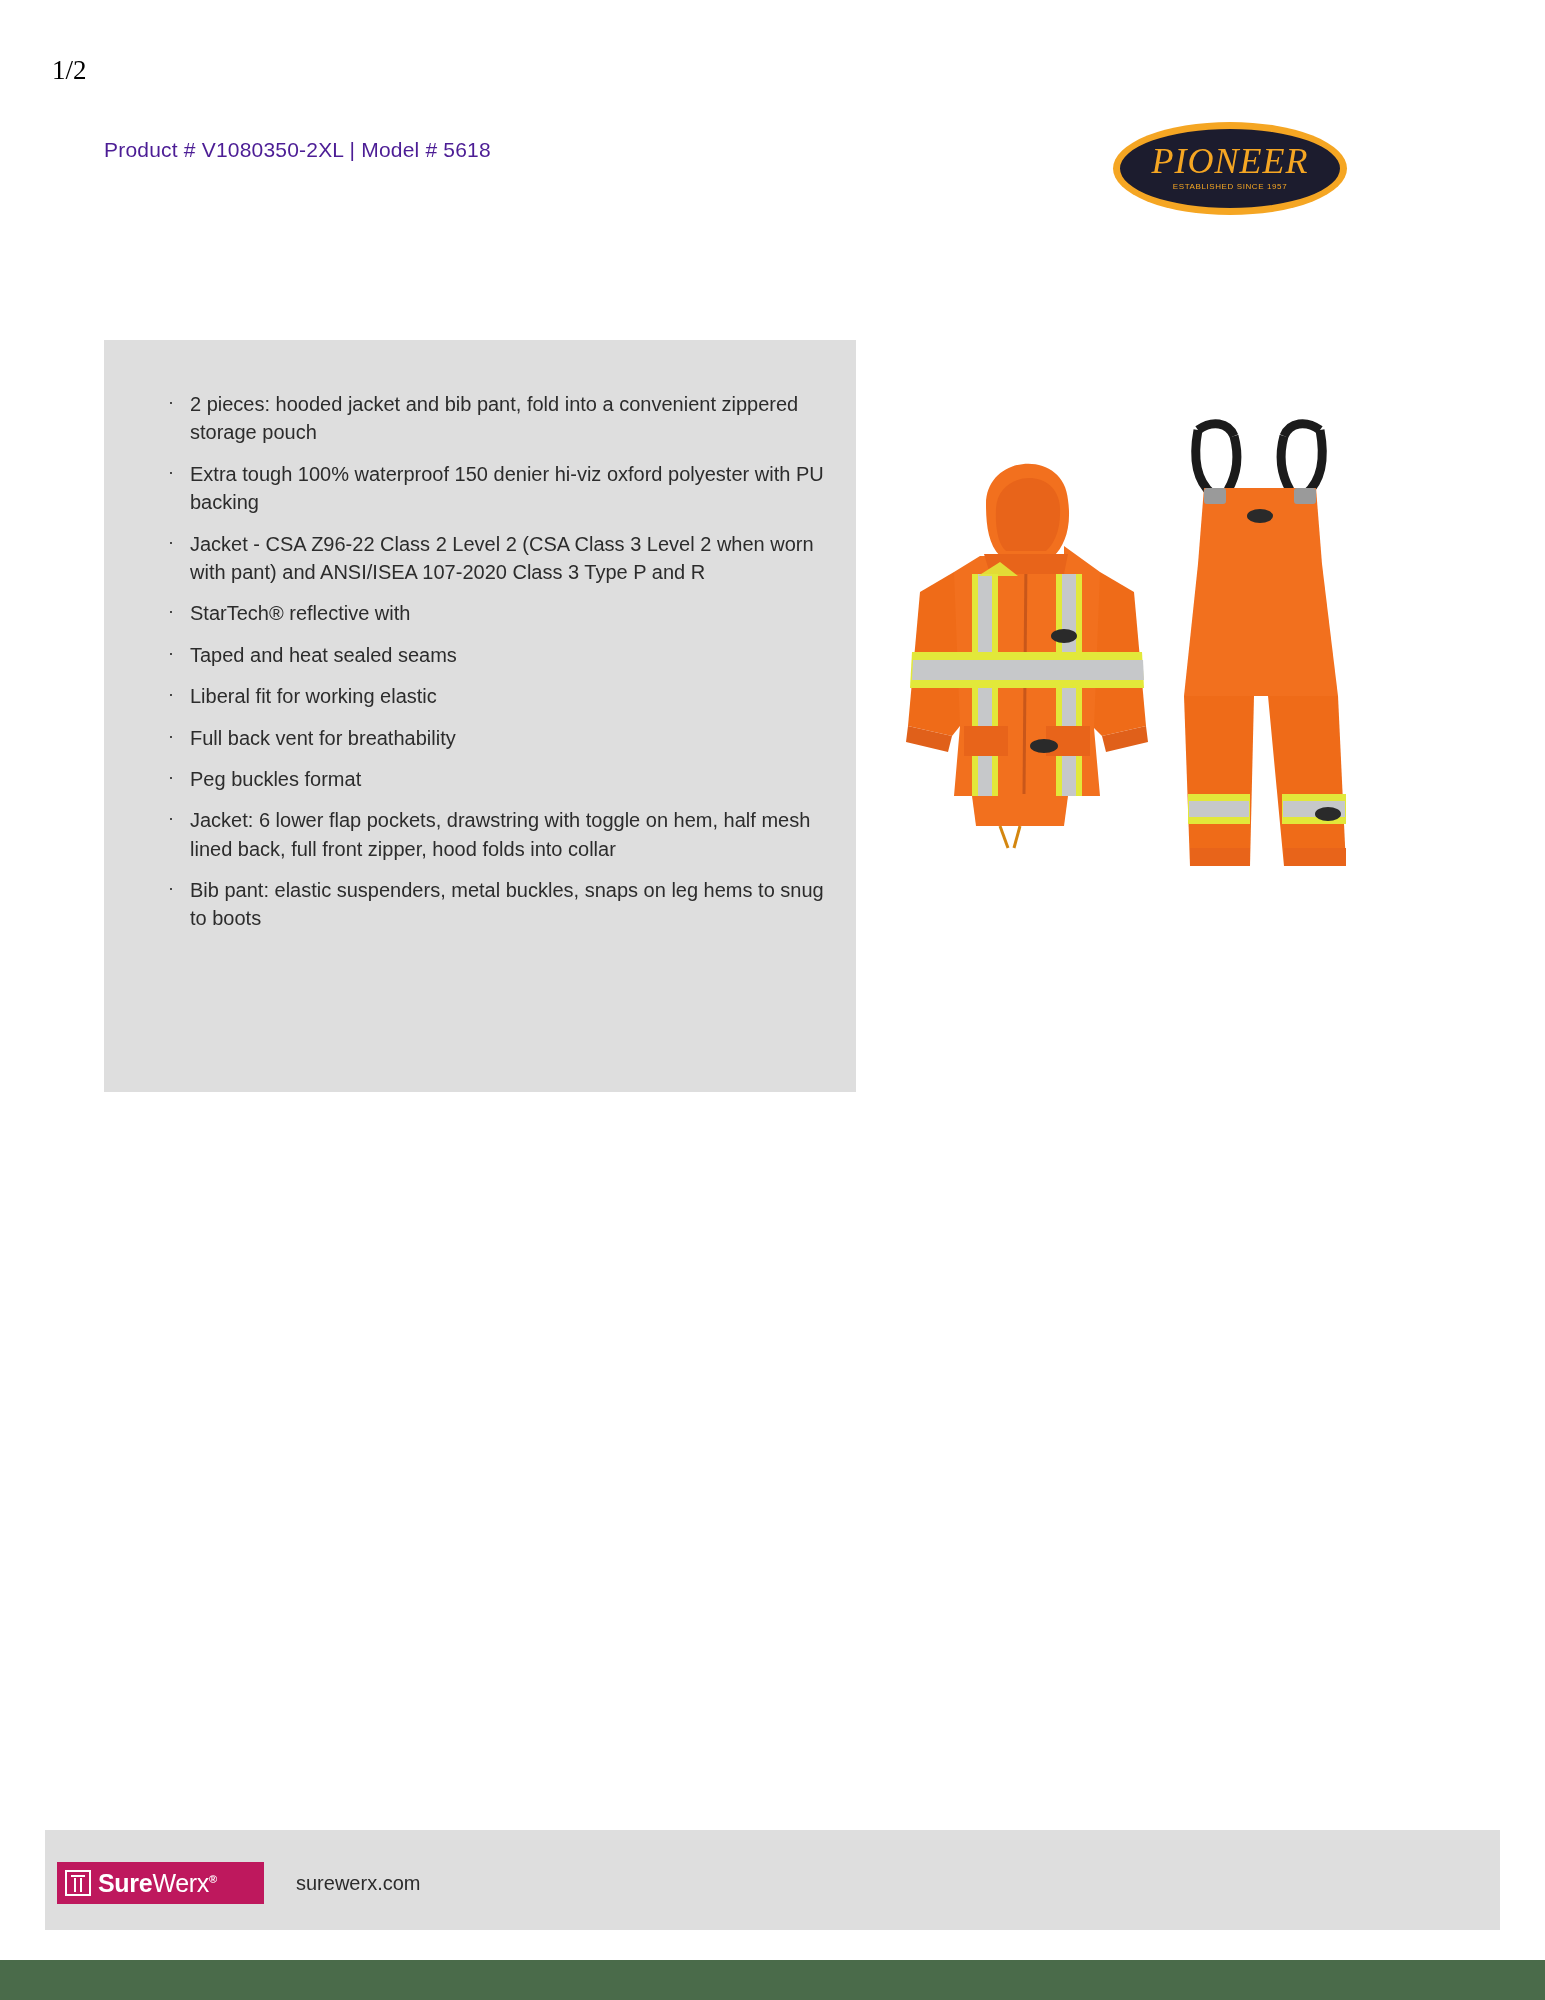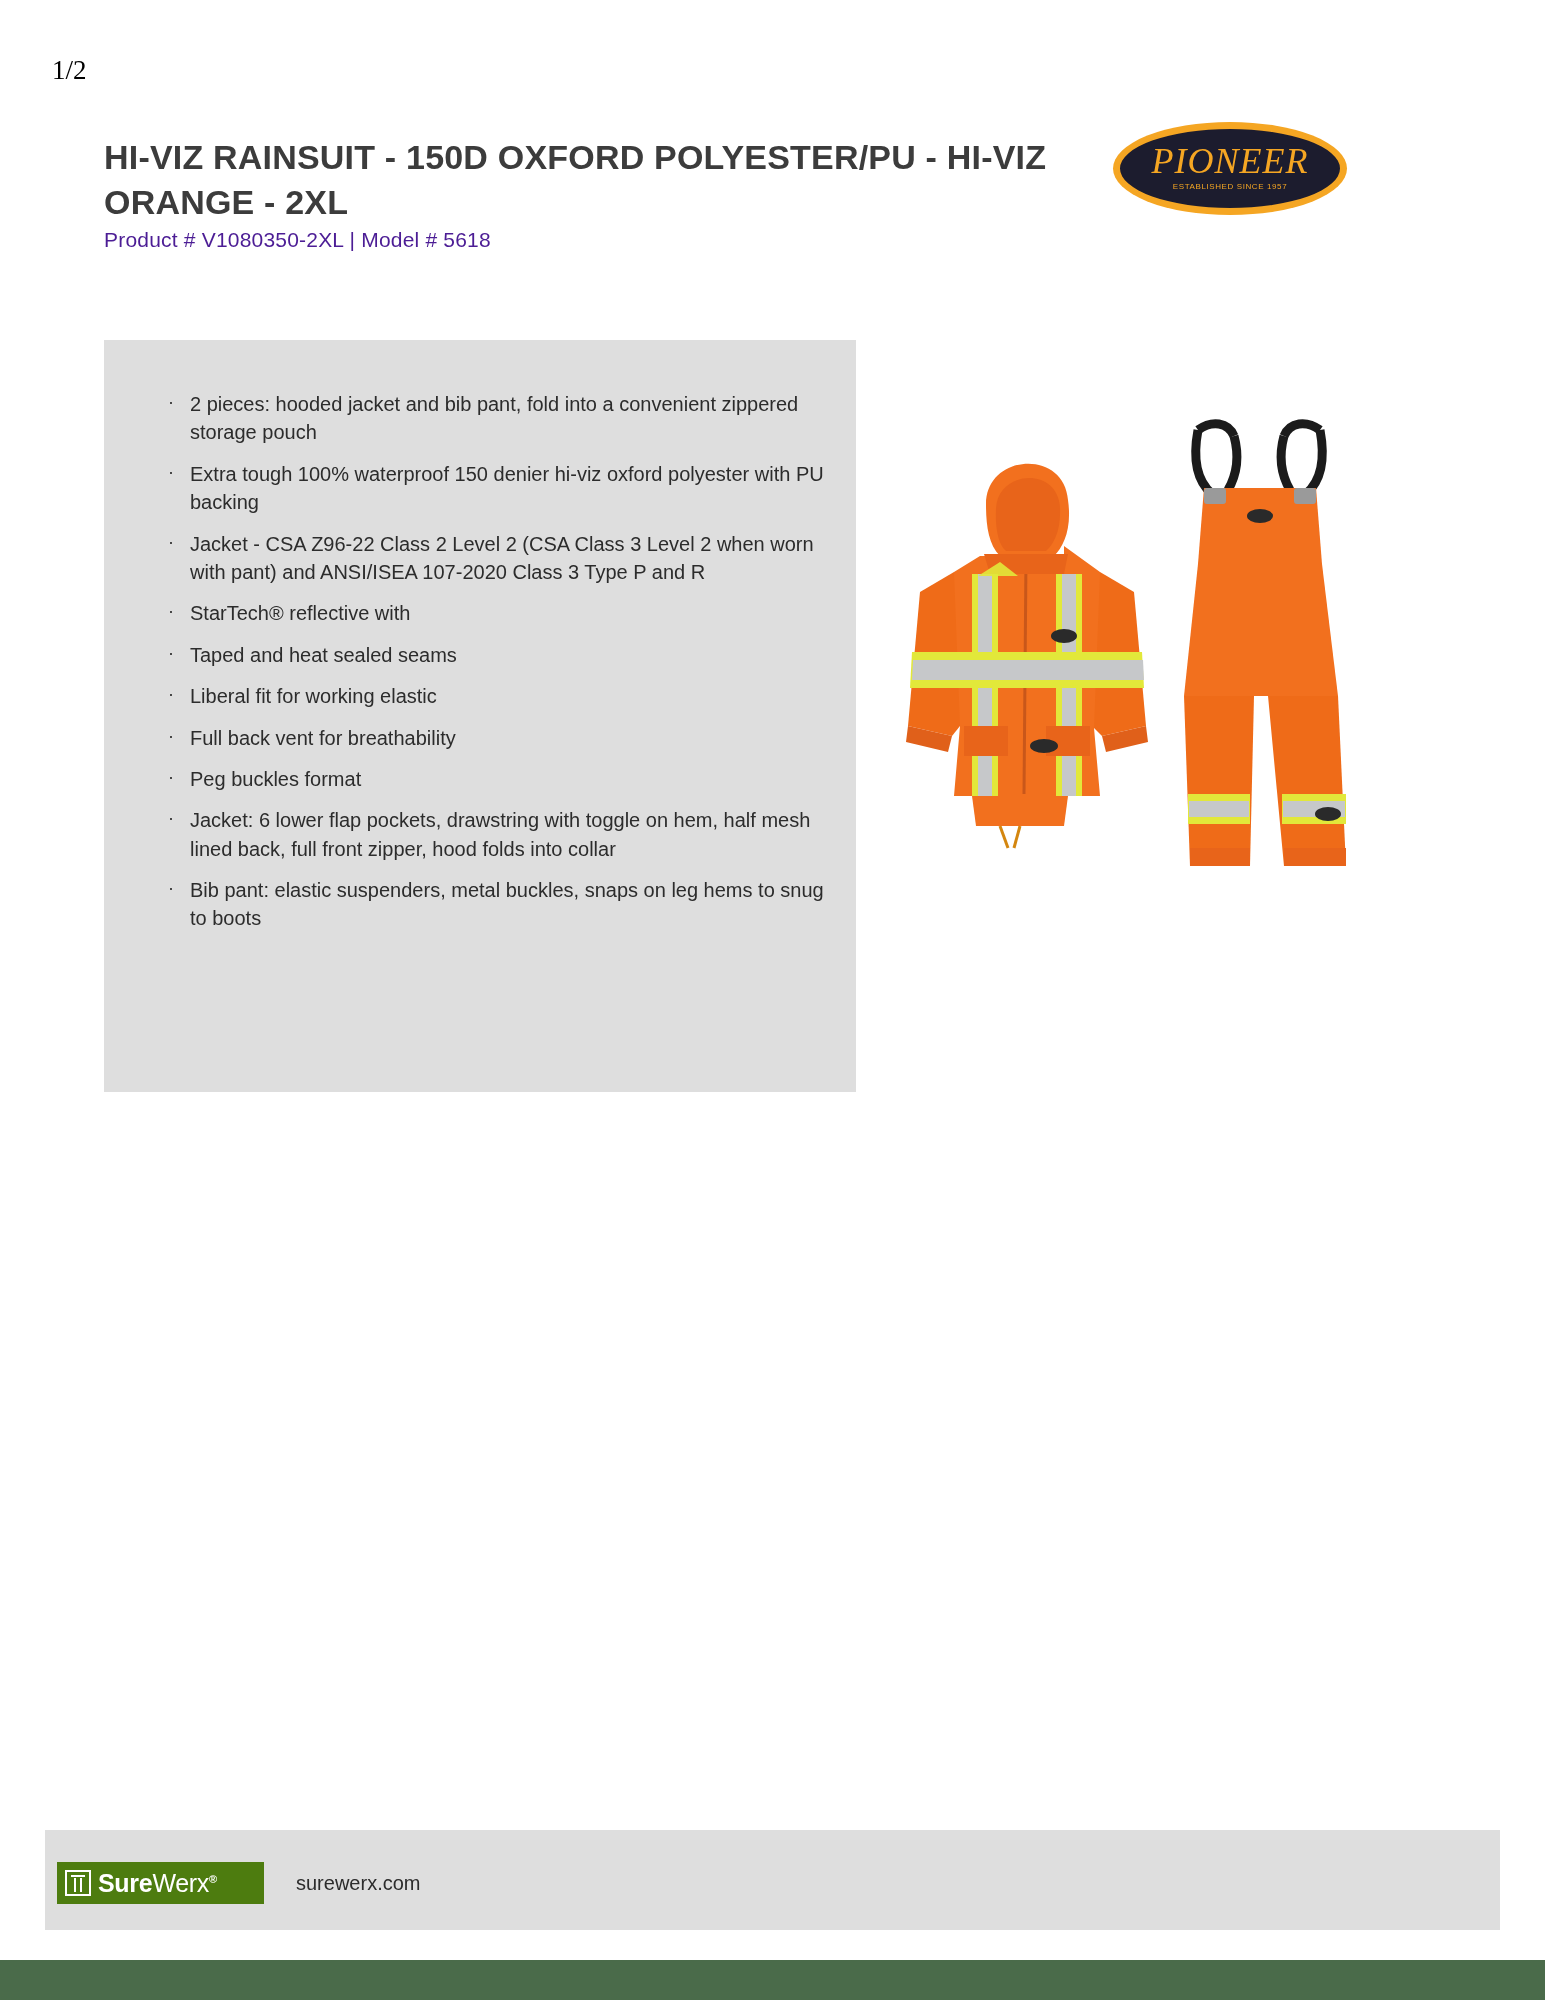--- a/index.html
+++ b/index.html
@@ -151,21 +151,21 @@
     width: 1455px;
     height: 100px;
     background: #dedede;
   }
   .surewerx-logo {
     position: absolute;
     left: 57px;
     top: 1862px;
     width: 207px;
     height: 42px;
-    background: #4d7c0f;
+    background: #be185d;
     color: #ffffff;
     display: flex;
     align-items: center;
     box-sizing: border-box;
     padding-left: 8px;
   }
   .surewerx-mark {
     width: 26px;
     height: 26px;
     border: 2px solid #ffffff;
@@ -210,21 +210,20 @@
   }
 </style>
 </head>
 <body>
 
 <div class="page">
 
   <div class="page-number">1/2</div>
 
   <div class="header">
-    <h1 class="title">HI-VIZ RAINSUIT - 150D OXFORD POLYESTER/PU - HI-VIZ ORANGE - 2XL</h1>
     <div class="subtitle">Product # V1080350-2XL | Model # 5618</div>
   </div>
 
   <div class="logo-pioneer">
     <div class="oval-outer"></div>
     <div class="oval-mid"></div>
     <div class="wordmark">PIONEER</div>
     <div class="estline">ESTABLISHED SINCE 1957</div>
   </div>
 

